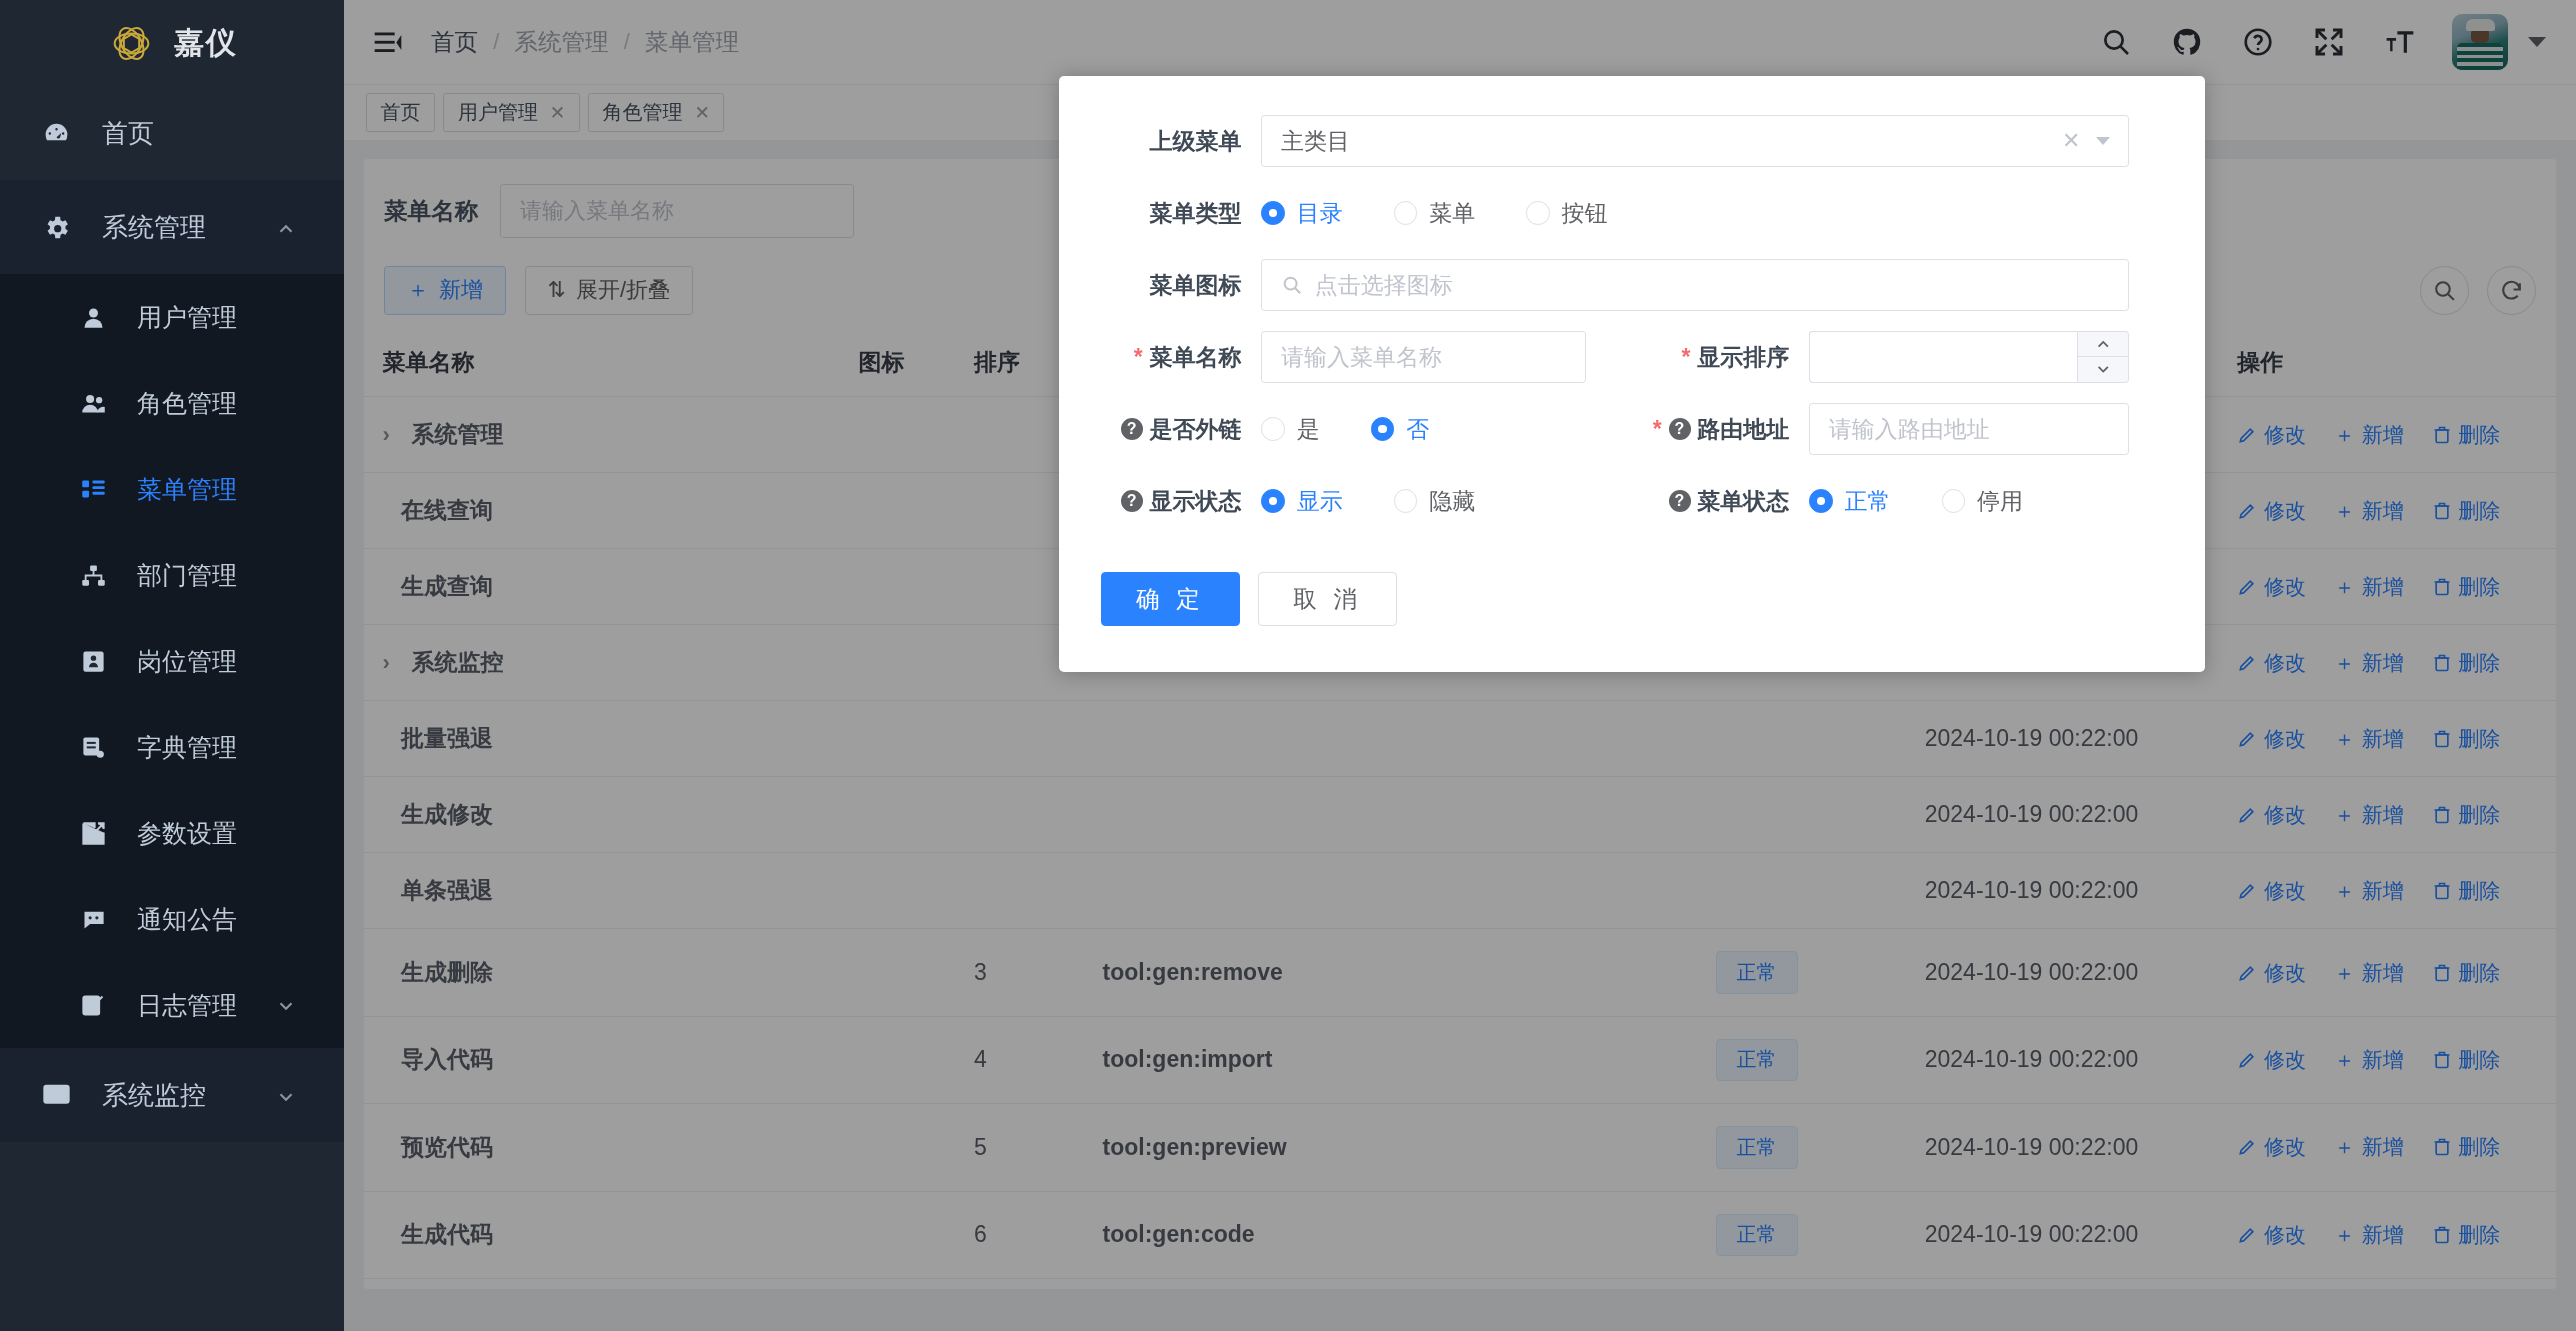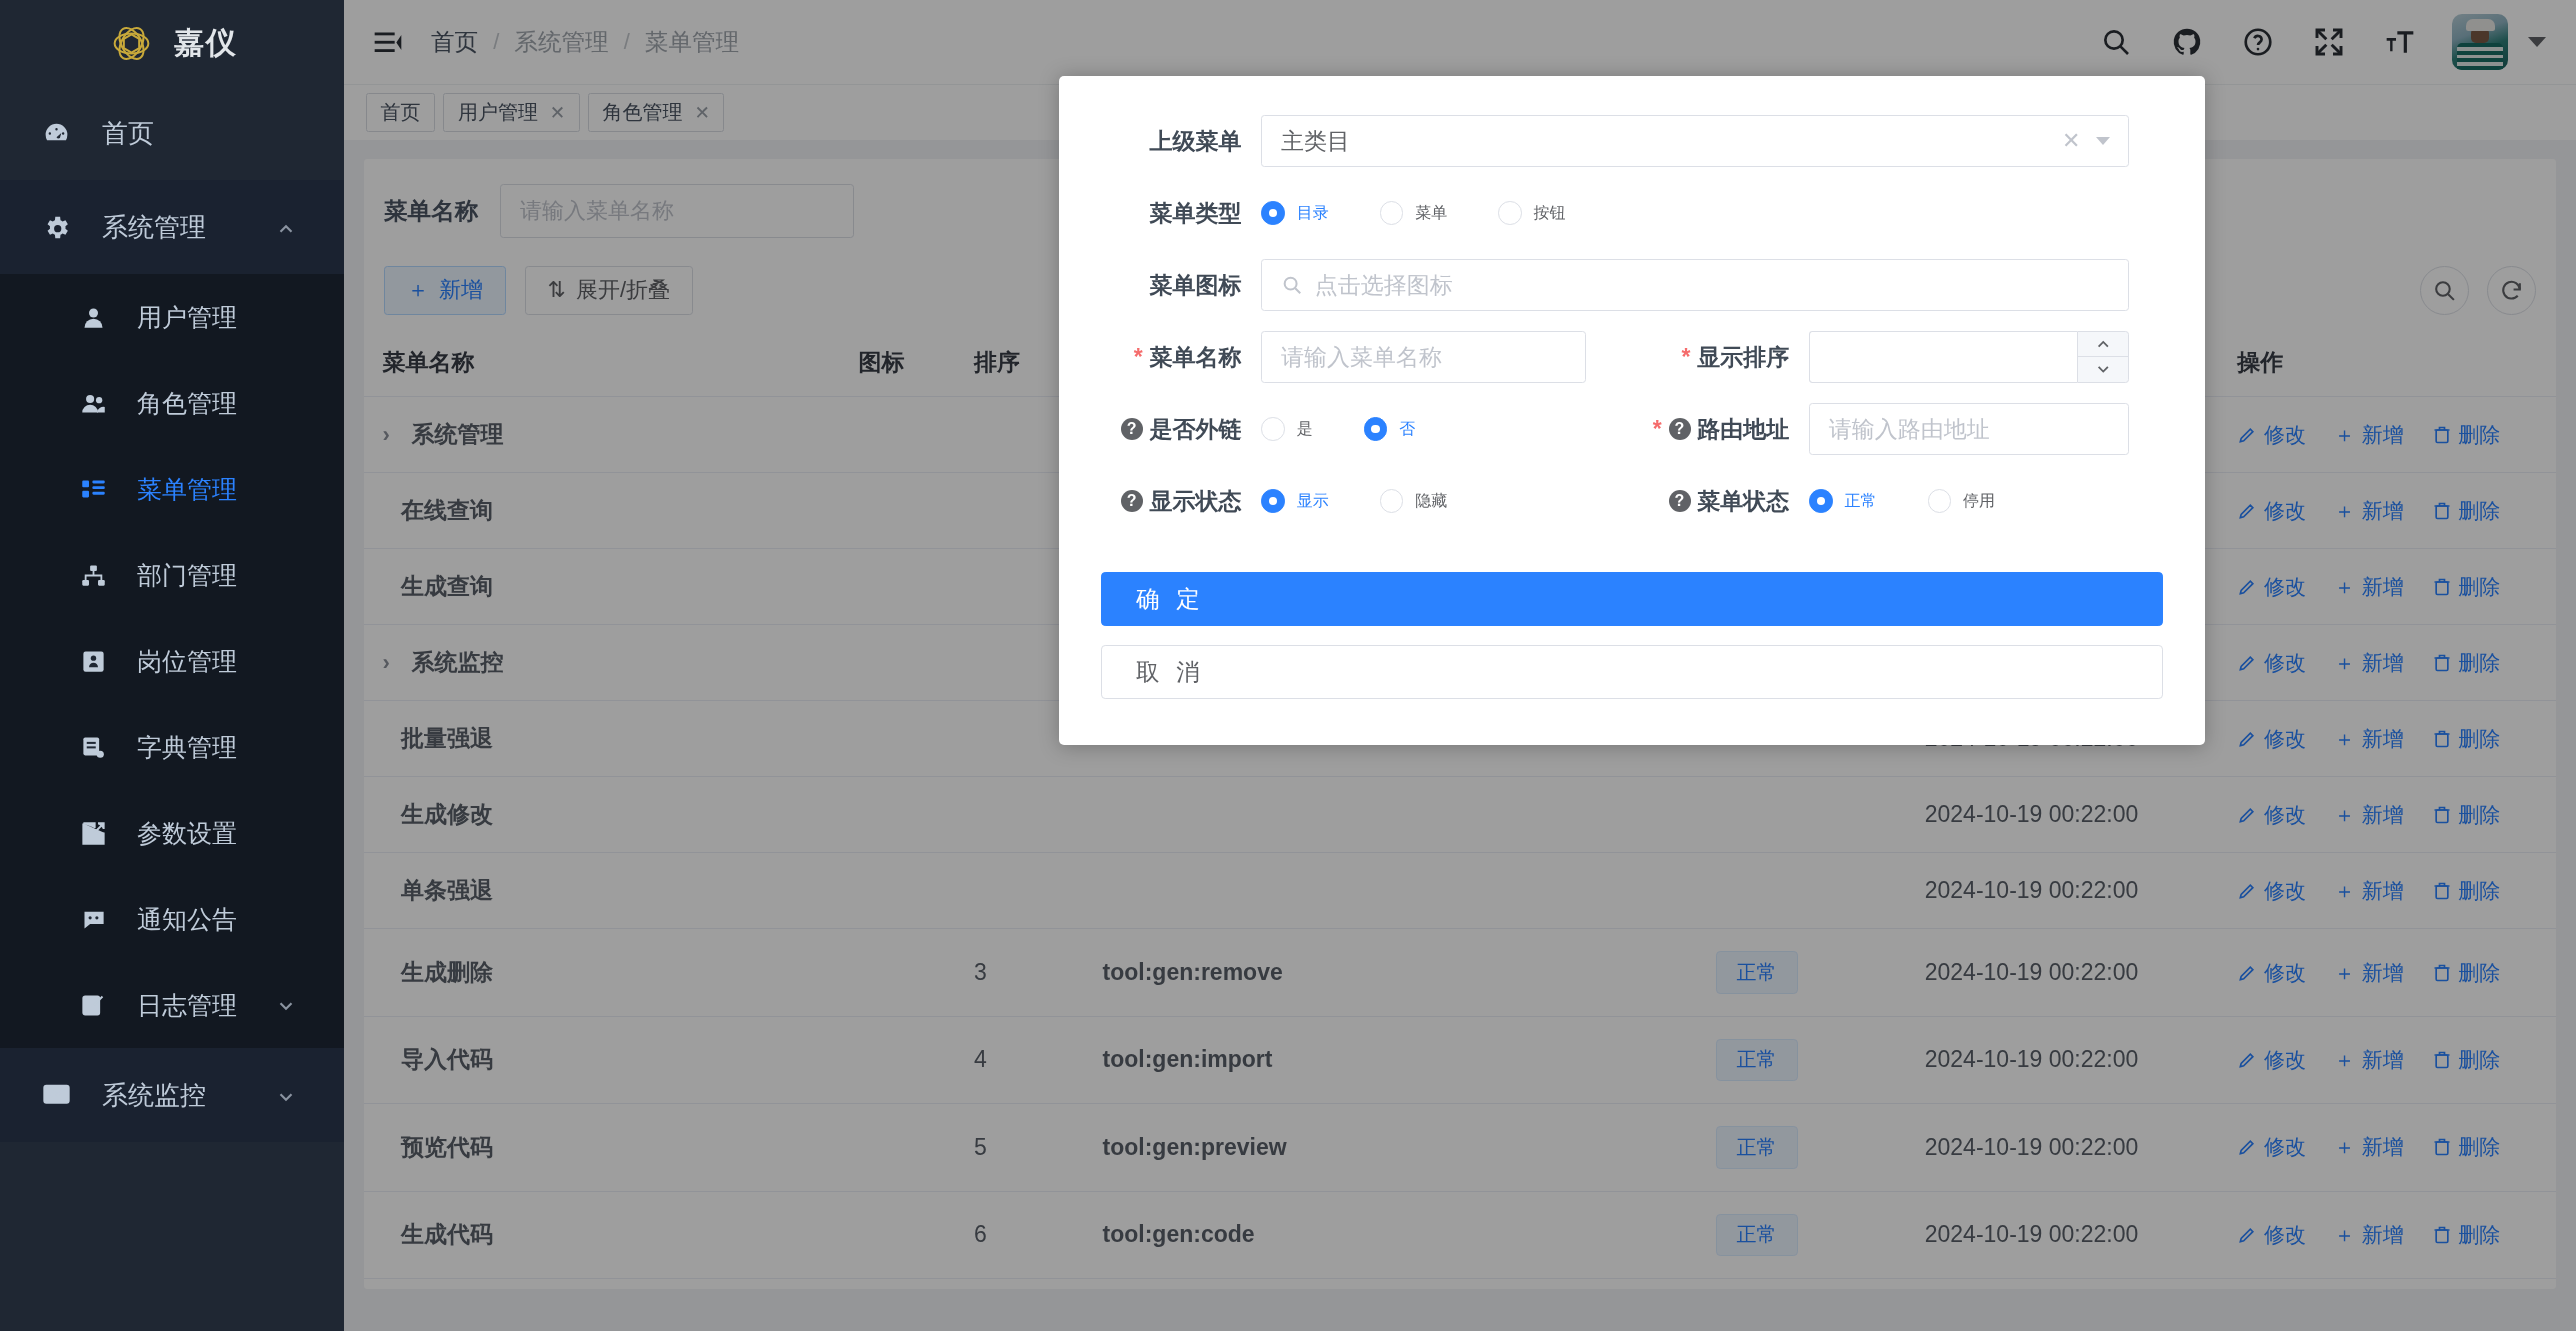--- a/index.html
+++ b/index.html
@@ -168,34 +168,34 @@
   .inp {
     height: 52px; border: 0.8px solid #dcdfe6; border-radius: 3.4px; display:flex; align-items:center;
     padding: 0 18.5px; font-size: 23px; color: #606266; background:#fff; position: relative;
   }
   .inp .ph { color: #c0c4cc; }
   .inp .right-icons { margin-left:auto; display:flex; align-items:center; gap: 15px; color:#c0c4cc; font-size: 22px; }
   .inp svg.search-s { width: 22px; height: 22px; stroke:#c0c4cc; fill:none; stroke-width:2.2; margin-right: 11.8px; }
   .select-caret { width:0;height:0;border-left:7.6px solid transparent;border-right:7.6px solid transparent;border-top:8.4px solid #c0c4cc; }
 
   .radio-grp { display:flex; align-items:center; gap: 0; height: 52px; }
-  .radio { display:flex; align-items:center; gap: 11.8px; margin-right: 51px; cursor:pointer; font-size: 16px; color:#606266; }
+  .radio { display:flex; align-items:center; gap: 11.8px; margin-right: 51px; cursor:pointer; font-size: 23px; color:#606266; }
   .dot { width: 23.6px; height: 23.6px; border-radius: 50%; border: 1.7px solid #dcdfe6; background:#fff; display:flex; align-items:center; justify-content:center; }
   .dot.on { border-color:#2b82ff; background:#2b82ff; }
   .dot.on:after { content:''; width:8.4px; height:8.4px; border-radius:50%; background:#fff; display:block; }
   .radio.on span.lbl { color:#2b82ff; }
 
   .num-wrap { display:flex; }
   .num-input { flex: 1 1 auto; height: 52px; border: 0.8px solid #dcdfe6; border-right: none; border-radius: 3.4px 0 0 3.4px; background:#fff; }
   .num-btns { width: 52px; flex: 0 0 52px; border: 0.8px solid #dcdfe6; border-radius: 0 3.4px 3.4px 0; background:#f5f7fa; display:flex; flex-direction:column; }
   .num-btn { flex:1 1 50%; display:flex; align-items:center; justify-content:center; cursor:pointer; }
   .num-btn:first-child { border-bottom: 0.8px solid #dcdfe6; }
   .num-btn svg { width: 18.5px; height: 18.5px; stroke:#606266; fill:none; stroke-width:2.4; }
 
-  .modal-footer { padding: 25px 42px 46px 42px; display:flex; gap: 18.5px; flex-direction: column; }
+  .modal-footer { padding: 25px 42px 46px 42px; display:flex; gap: 18.5px; }
   .mbtn { height: 54px; border-radius: 4.2px; padding: 0 34px; font-size: 23.6px; display:flex; align-items:center; cursor:pointer; letter-spacing: 5px; }
   .mbtn.primary { background:#2b82ff; color:#fff; border:0.8px solid #2b82ff; }
   .mbtn.plain { background:#fff; color:#606266; border:0.8px solid #dcdfe6; }
 </style>
 </head>
 <body>
 
 <div class="app">
 
   <aside class="sidebar">

